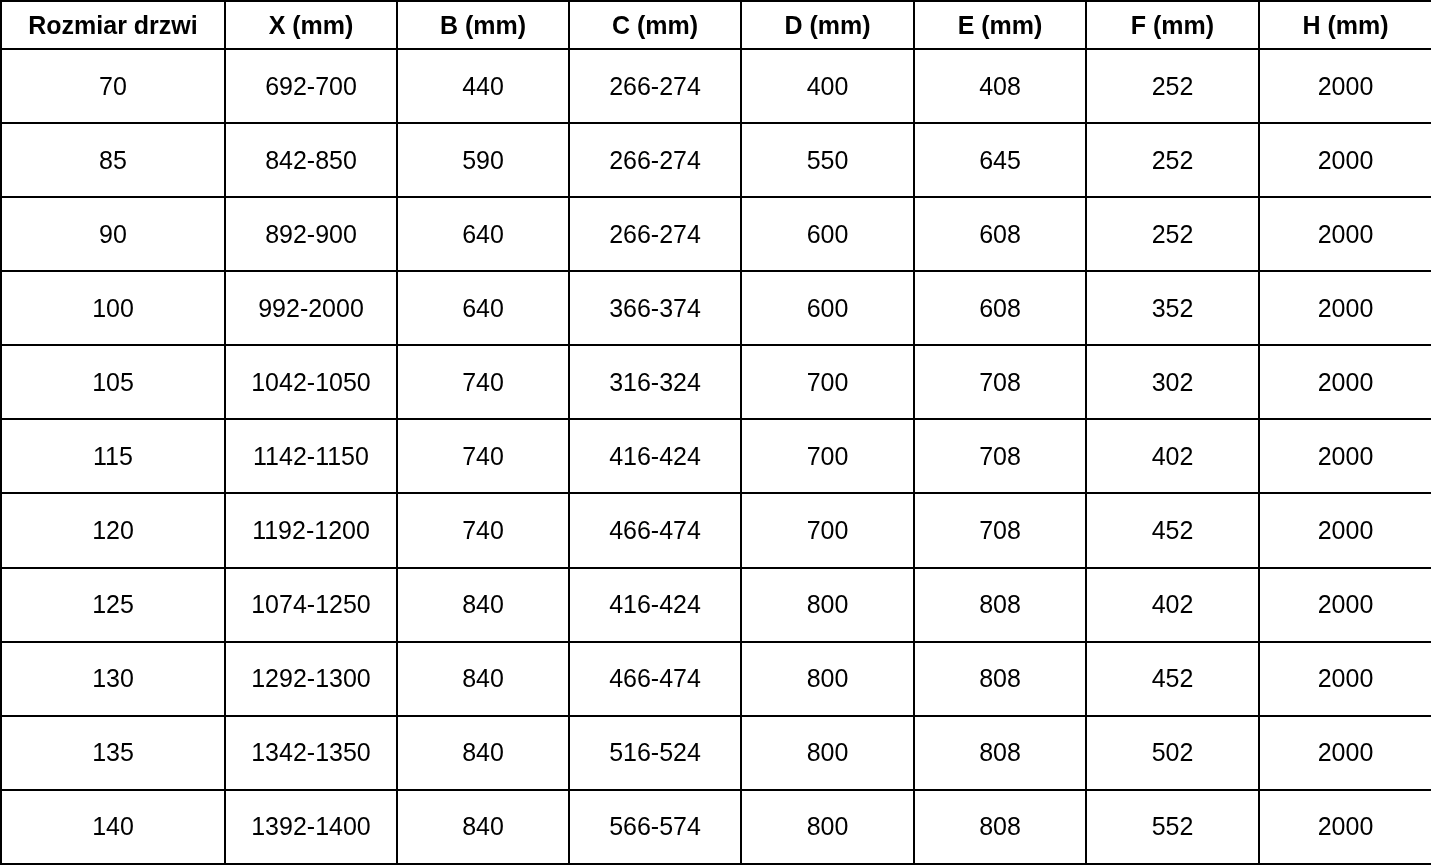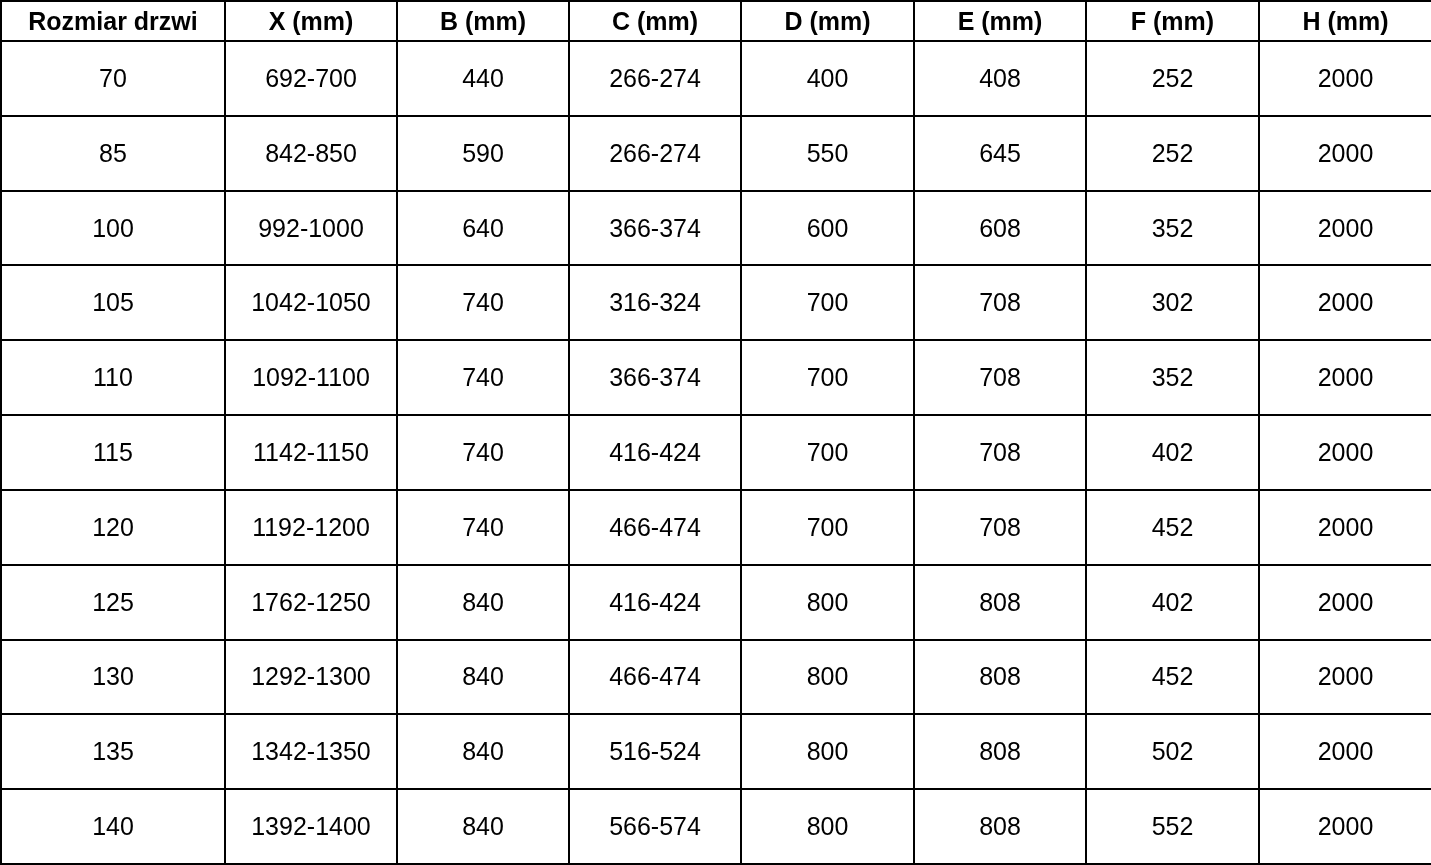--- a/index.html
+++ b/index.html
@@ -18,21 +18,21 @@
   .spec-table th,
   .spec-table td {
     border: 2px solid #000000;
     text-align: center;
     vertical-align: middle;
     padding: 0;
     overflow: hidden;
     white-space: nowrap;
   }
   .spec-table thead tr {
-    height: 40px;
+    height: 48px;
   }
   .spec-table tbody tr {
     height: 38px;
     border-radius: 24px;
   }
   .spec-table th {
     font-size: 25px;
     font-weight: bold;
   }
   .spec-table td {
@@ -81,47 +81,47 @@
         <td>85</td>
         <td>842-850</td>
         <td>590</td>
         <td>266-274</td>
         <td>550</td>
         <td>645</td>
         <td>252</td>
         <td>2000</td>
       </tr>
       <tr>
+        <td>90</td>
+        <td>892-900</td>
+        <td>640</td>
+        <td>266-274</td>
+        <td>600</td>
+        <td>608</td>
+        <td>252</td>
+        <td>2000</td>
+      </tr>
+      <tr>
         <td>100</td>
-        <td>992-1000</td>
+        <td>992-2000</td>
         <td>640</td>
         <td>366-374</td>
         <td>600</td>
         <td>608</td>
         <td>352</td>
         <td>2000</td>
       </tr>
       <tr>
         <td>105</td>
         <td>1042-1050</td>
         <td>740</td>
         <td>316-324</td>
         <td>700</td>
         <td>708</td>
         <td>302</td>
-        <td>2000</td>
-      </tr>
-      <tr>
-        <td>110</td>
-        <td>1092-1100</td>
-        <td>740</td>
-        <td>366-374</td>
-        <td>700</td>
-        <td>708</td>
-        <td>352</td>
         <td>2000</td>
       </tr>
       <tr>
         <td>115</td>
         <td>1142-1150</td>
         <td>740</td>
         <td>416-424</td>
         <td>700</td>
         <td>708</td>
         <td>402</td>
@@ -132,21 +132,21 @@
         <td>1192-1200</td>
         <td>740</td>
         <td>466-474</td>
         <td>700</td>
         <td>708</td>
         <td>452</td>
         <td>2000</td>
       </tr>
       <tr>
         <td>125</td>
-        <td>1762-1250</td>
+        <td>1074-1250</td>
         <td>840</td>
         <td>416-424</td>
         <td>800</td>
         <td>808</td>
         <td>402</td>
         <td>2000</td>
       </tr>
       <tr>
         <td>130</td>
         <td>1292-1300</td>

